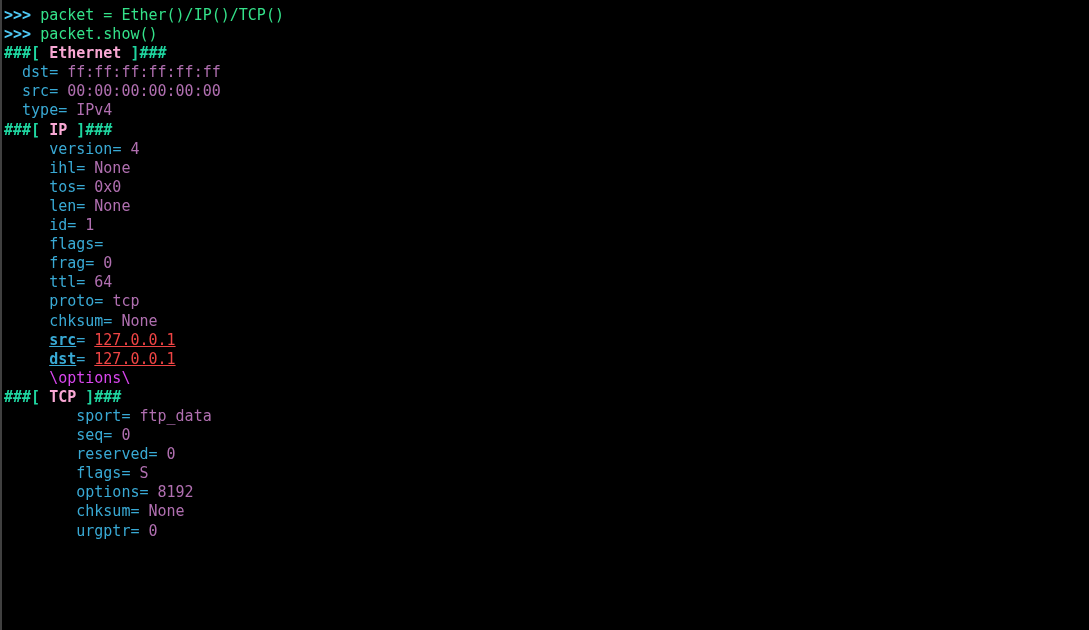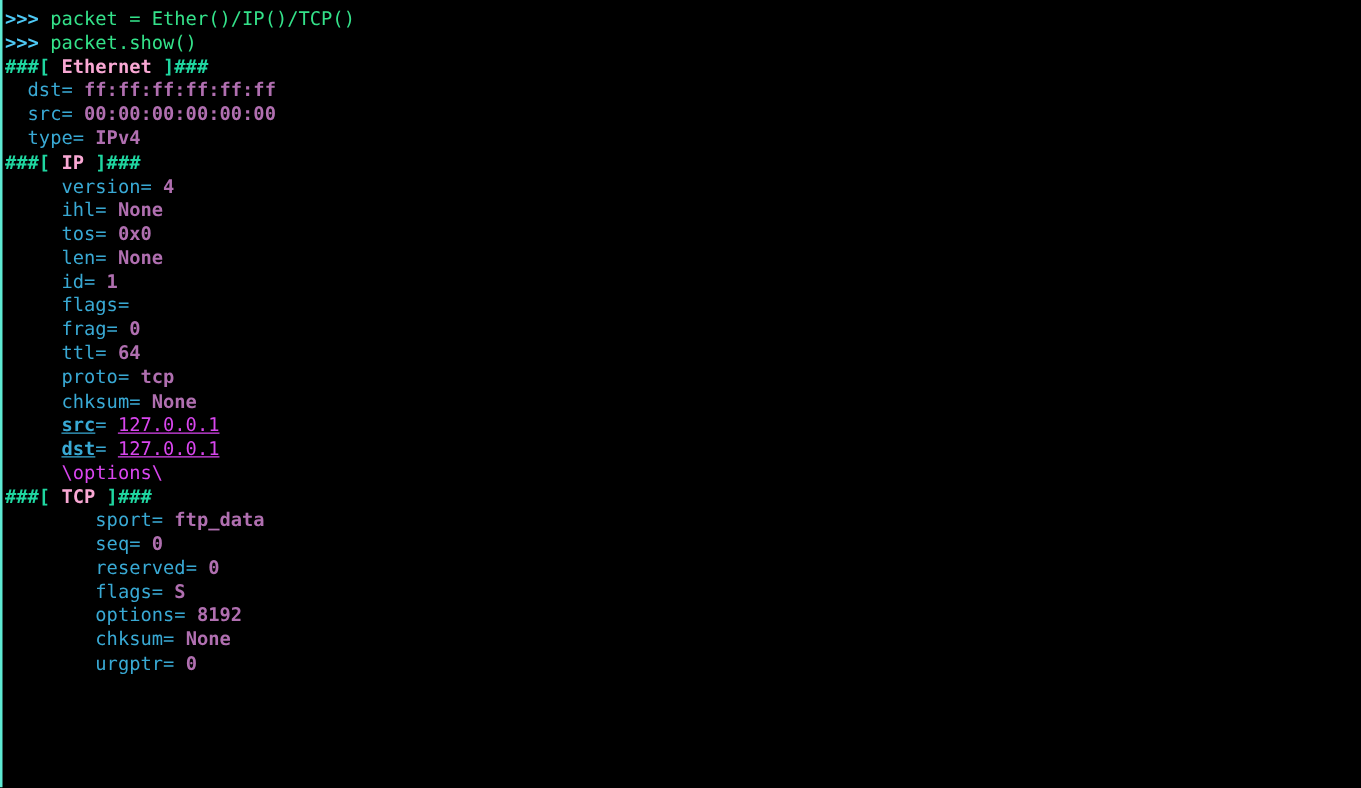--- a/index.html
+++ b/index.html
@@ -13,21 +13,21 @@
     height: 630px;
     overflow: hidden;
     font-family: "DejaVu Sans Mono", "Liberation Mono", monospace;
   }
 
   #terminal {
     position: relative;
     width: 1089px;
     height: 630px;
     background: #000000;
-    border-left: 2px solid #5eead4;
+    border-left: 2px solid #404040;
     box-sizing: border-box;
     padding: 6px 0 0 0;
     overflow: hidden;
   }
 
   .line {
     font-size: 15px;
     line-height: 19.1px;
     height: 19.1px;
     white-space: pre;
@@ -35,22 +35,22 @@
   }
 
   
   .tok-prompt   { color: #4ec9f5; font-weight: bold; }
   .tok-code     { color: #34e28a; }
   .tok-hash     { color: #1fd6a0; font-weight: bold; }
   .tok-layer    { color: #f9a8d4; font-weight: bold; }
   .tok-field    { color: #39a9d4; }
   .tok-field-ul { color: #39a9d4; font-weight: bold; text-decoration: underline; }
   .tok-eq       { color: #39a9d4; }
-  .tok-value    { color: #b06fb0; font-weight: bold; }
-  .tok-value-ul { color: #d946ef; text-decoration: underline; }
+  .tok-value    { color: #b06fb0; }
+  .tok-value-ul { color: #ef4444; text-decoration: underline; }
   .tok-opts     { color: #d946ef; }
 </style>
 </head>
 <body>
 
 <div id="terminal">
   <div id="terminal-output">
       <div class="line"><span class="tok-prompt">&gt;&gt;&gt; </span><span class="tok-code">packet = Ether()/IP()/TCP()</span></div>
       <div class="line"><span class="tok-prompt">&gt;&gt;&gt; </span><span class="tok-code">packet.show()</span></div>
       <div class="line"><span class="tok-hash">###[ </span><span class="tok-layer">Ethernet</span><span class="tok-hash"> ]###</span></div>

